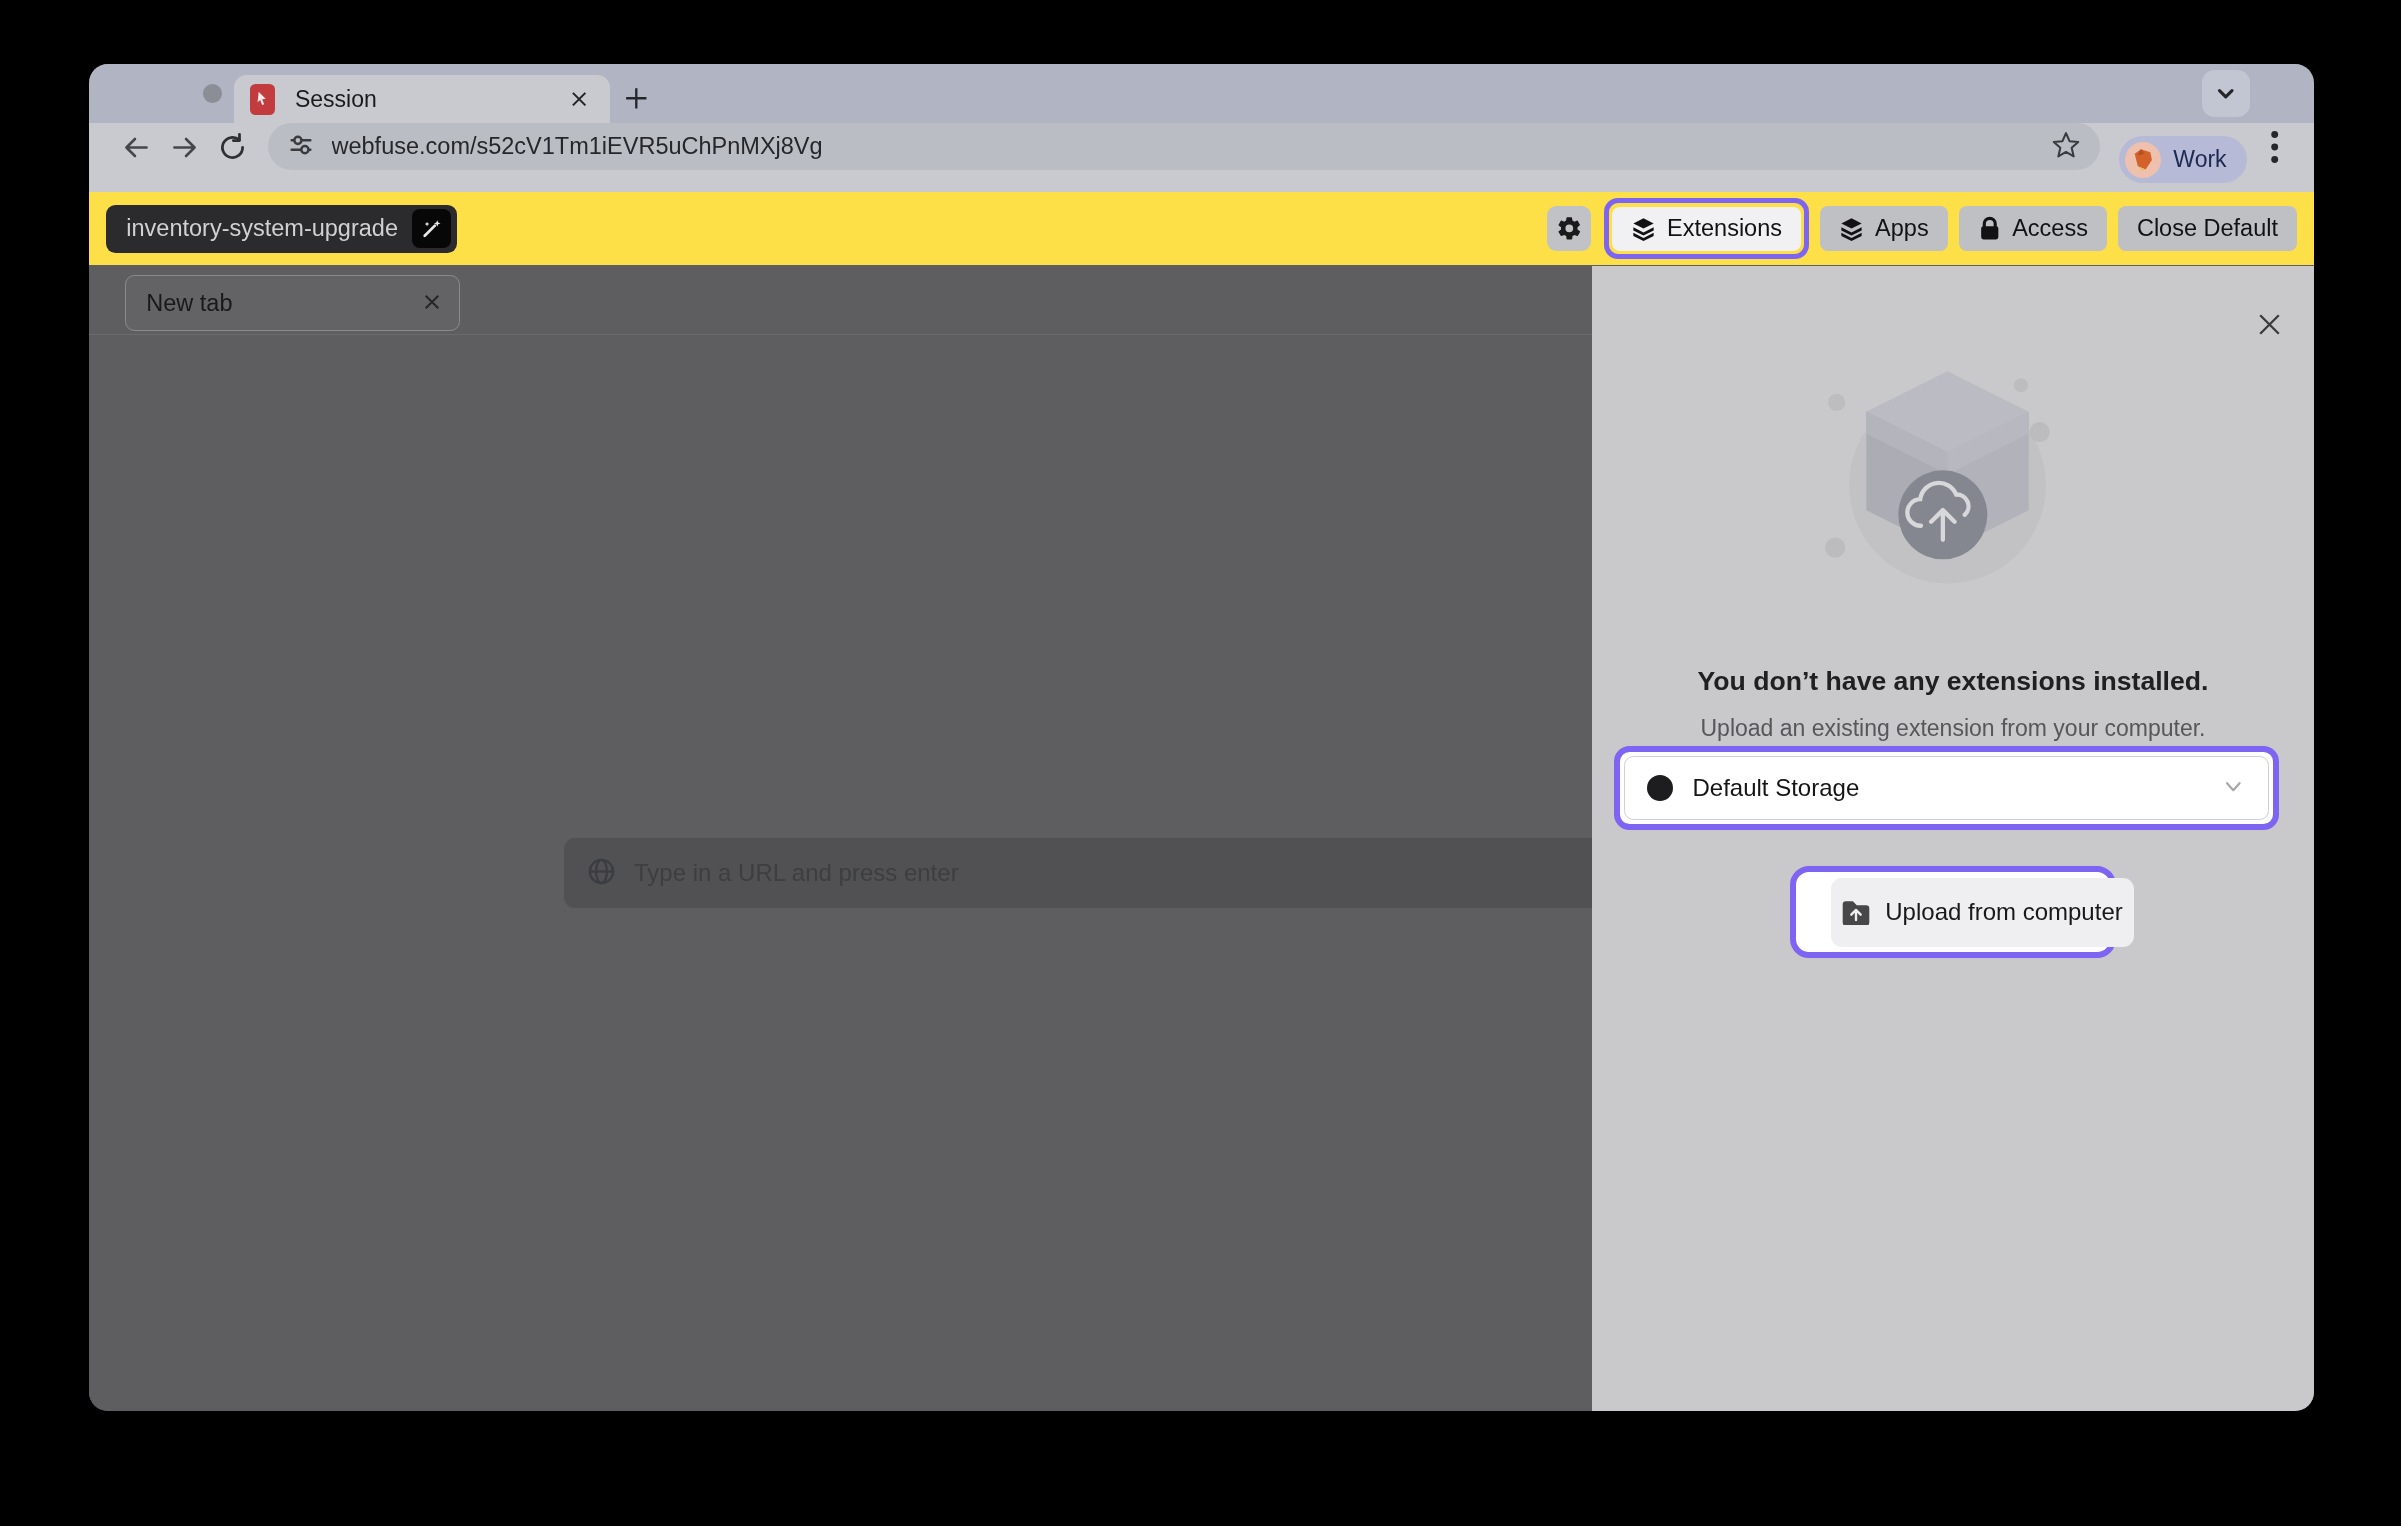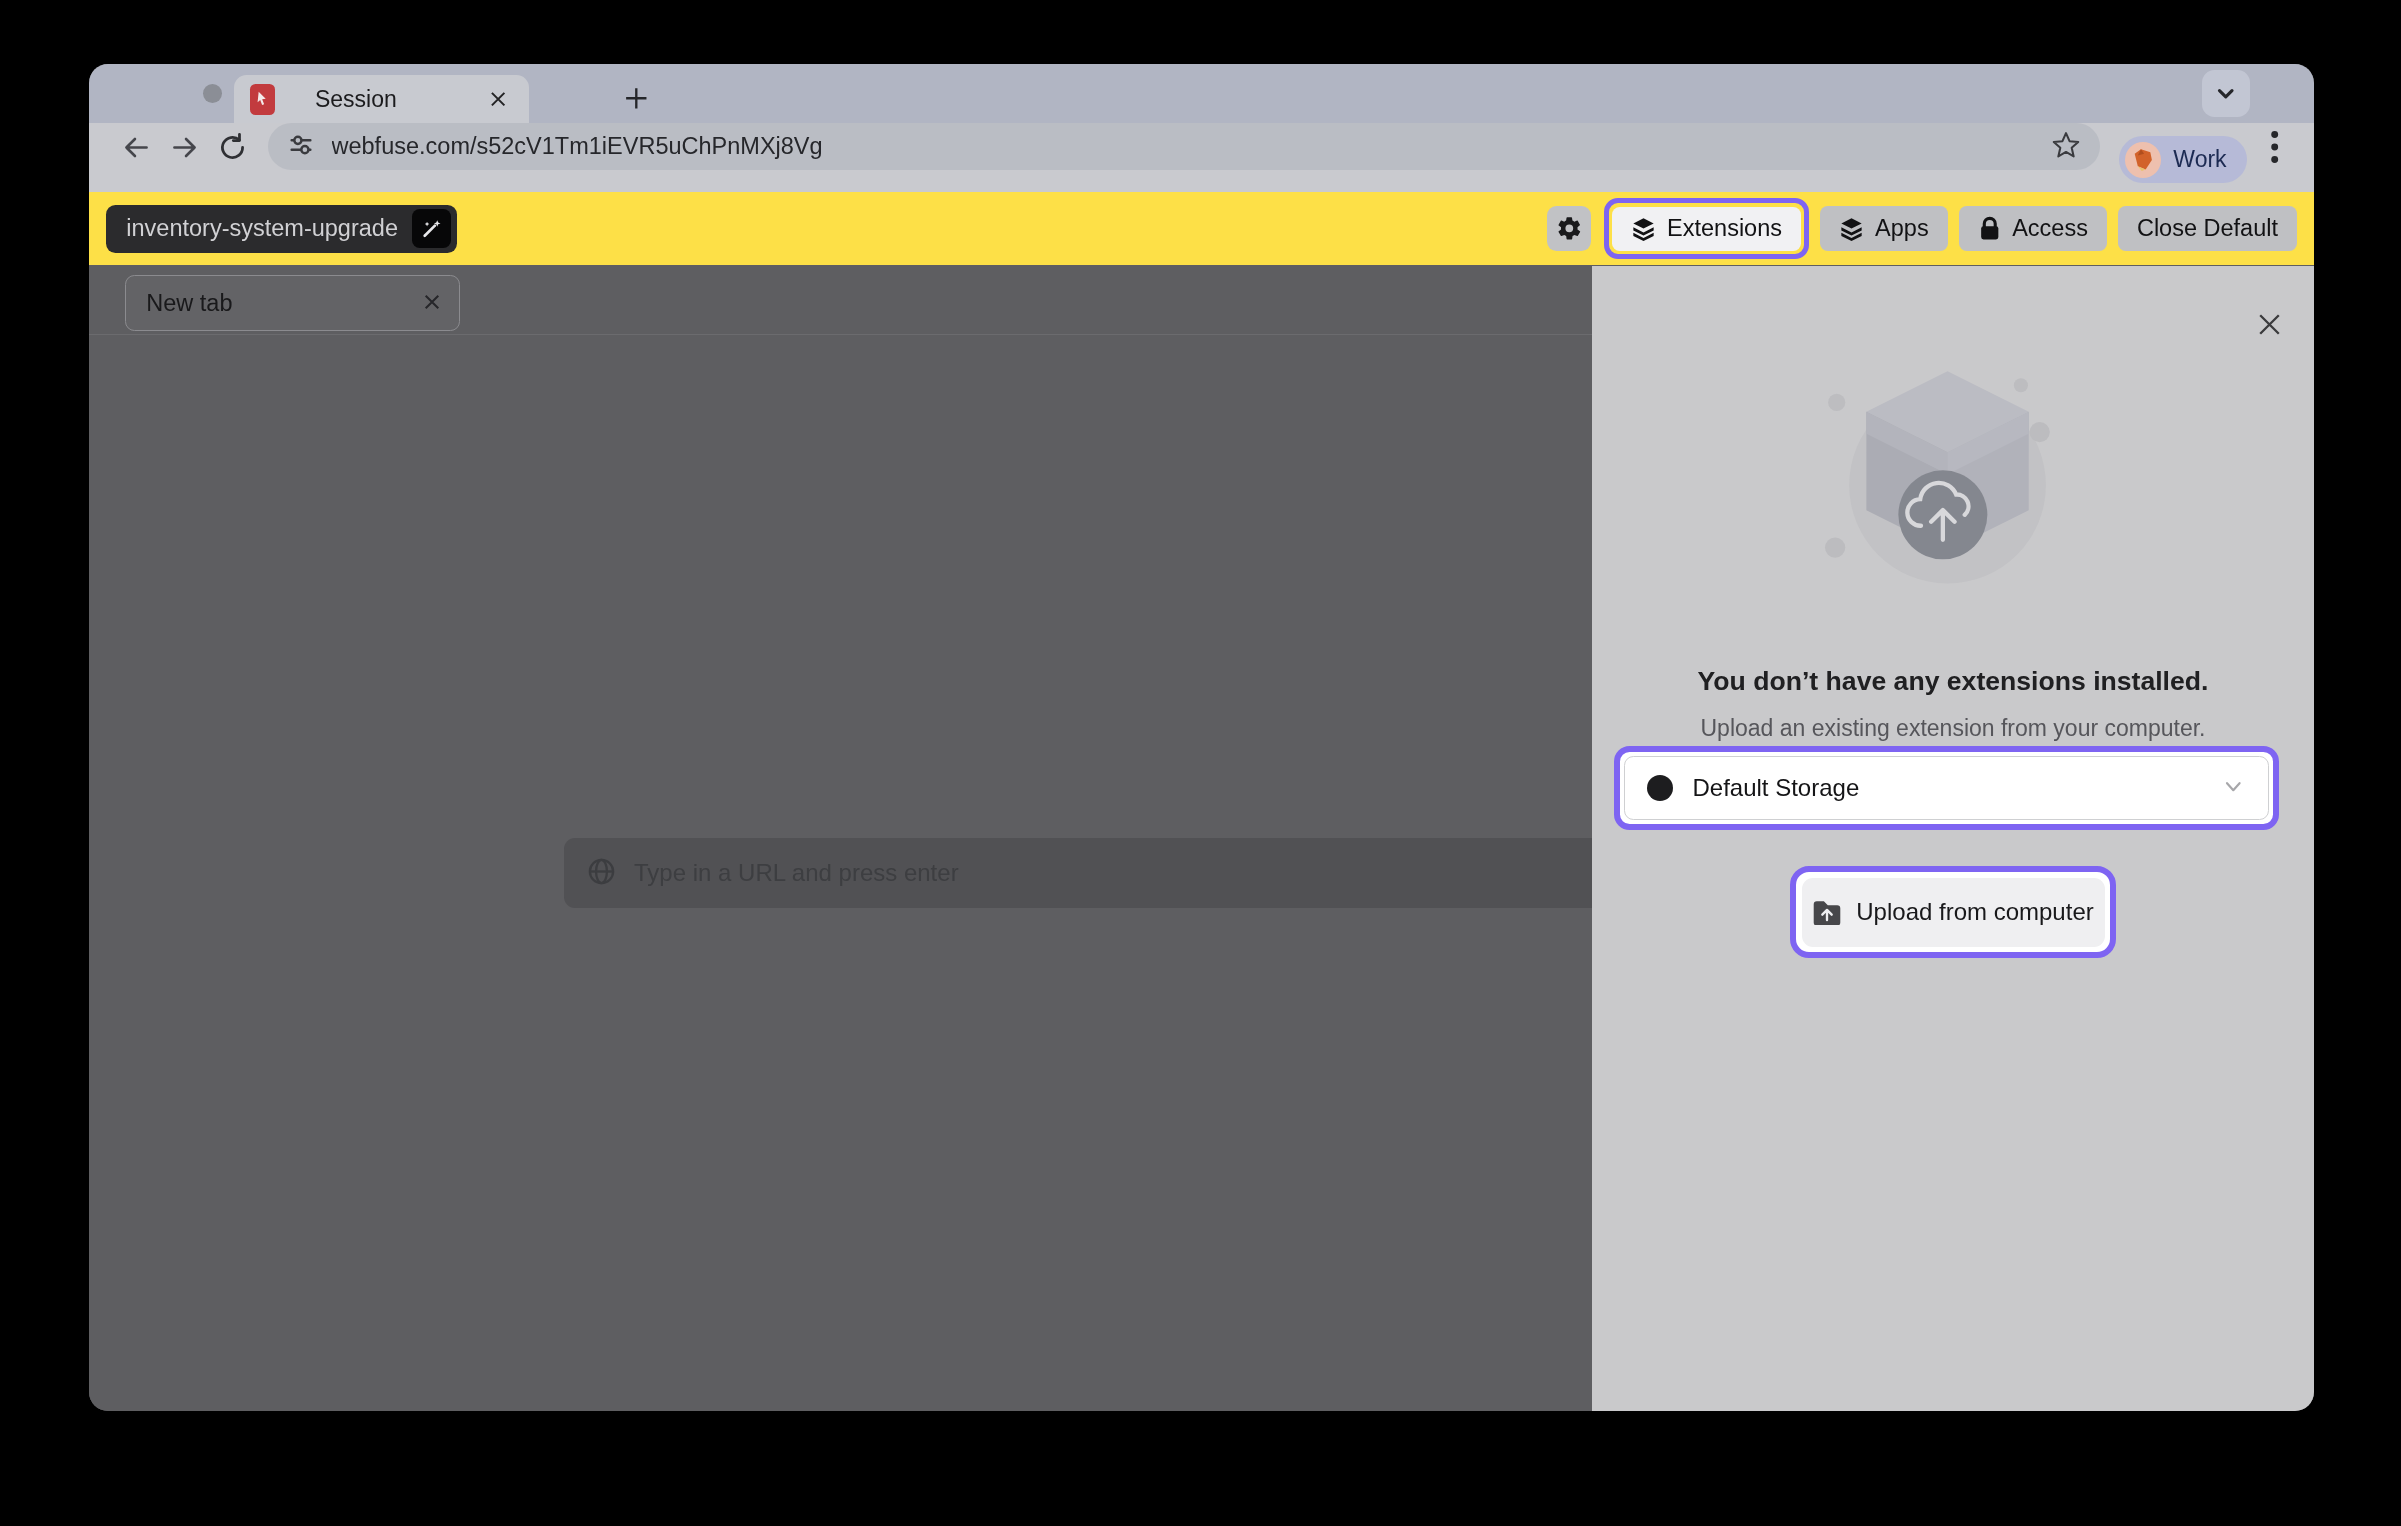--- a/index.html
+++ b/index.html
@@ -6,22 +6,22 @@
   html,body { width:2401px; height:1527px; background:#000; font-family:"Liberation Sans","DejaVu Sans",sans-serif; }
   #stage { position:relative; width:2401px; height:1527px; background:#000; overflow:hidden; }
 
   
   #window { position:absolute; left:89px; top:64px; width:2225px; height:1347px;
             border-radius:19px; overflow:hidden; background:#5e5e61; }
 
   
   .tabstrip { position:absolute; left:0; top:0; width:100%; height:59px; background:#b1b5c3; }
   .light { position:absolute; top:19.5px; width:19px; height:19px; border-radius:50%; background:#8b8e96; }
-  .tab-chip { position:absolute; left:145px; top:11px; width:295px; height:48px;
-              background:#c8cad0; border-radius:12.5px 12.5px 0 0; display:flex; align-items:center; padding:0 15.6px;gap:20px; }
+  .tab-chip { position:absolute; left:145px; top:11px; width:376px; height:48px;
+              background:#c8cad0; border-radius:12.5px 12.5px 0 0; display:flex; align-items:center; padding:0 15.6px; }
   .favicon { width:25px; height:31px; background:#c23b3e; border-radius:5.5px; display:flex; align-items:center; justify-content:center; flex:0 0 auto; }
   .tab-title { margin-left:20.3px; font-size:23px; color:#1b1b1d; flex:1 1 auto; white-space:nowrap; overflow:hidden; }
   .icon-btn { display:flex; align-items:center; justify-content:center; background:none; border:none; cursor:default; }
   .newtab-plus { position:absolute; left:525px; top:12.5px; width:44px; height:44px; }
   .strip-chevron { position:absolute; right:64px; top:6.3px; width:48px; height:47px; background:#c2c6d3; border-radius:12.5px; display:flex; align-items:center; justify-content:center; }
 
   
   .urlrow { position:absolute; left:0; top:59px; width:100%; height:69px; background:#c9cacf;
             display:flex; padding:0 20.3px 0 23.5px; }
   .nav-ic { width:48px; height:48px; display:flex; align-items:center; justify-content:center; flex:0 0 auto; }
@@ -72,21 +72,21 @@
   .storage-ring { position:absolute; left:22px; top:480px; width:665px; height:84px;
                   border:6.3px solid #7e64f2; border-radius:15.6px; background:#fff; padding:3.9px; }
   .storage-field { width:100%; height:100%; border:1.6px solid #cfd0d2; border-radius:9.4px;
                    display:flex; align-items:center; padding:0 22px; }
   .storage-dot { width:26.6px; height:26.6px; border-radius:50%; background:#1d1d1f; flex:0 0 auto; }
   .storage-label { margin-left:19px; font-size:24px; color:#151517; flex:1 1 auto; }
   .upload-ring { position:absolute; top:600px; left:50%; transform:translateX(-50%); width:326px; height:92px;
                  border:6.3px solid #7e64f2; border-radius:19px; background:#fff; padding:5.5px; }
   .upload-btn { width:100%; height:100%; border:none; background:#efeff1; border-radius:11px;
                 display:flex; align-items:center; justify-content:center; gap:14px;
-                font-size:24px; color:#19191b; font-family:inherit; }
+                font-size:24px; color:#19191b; font-family:inherit;margin-left:29px; }
 </style>
 </head>
 <body>
 
 <div id="stage">
   <div id="window">
 
     <div class="tabstrip">
       <span class="light" style="left:114px"></span>
       <span class="light" style="left:145px"></span>

